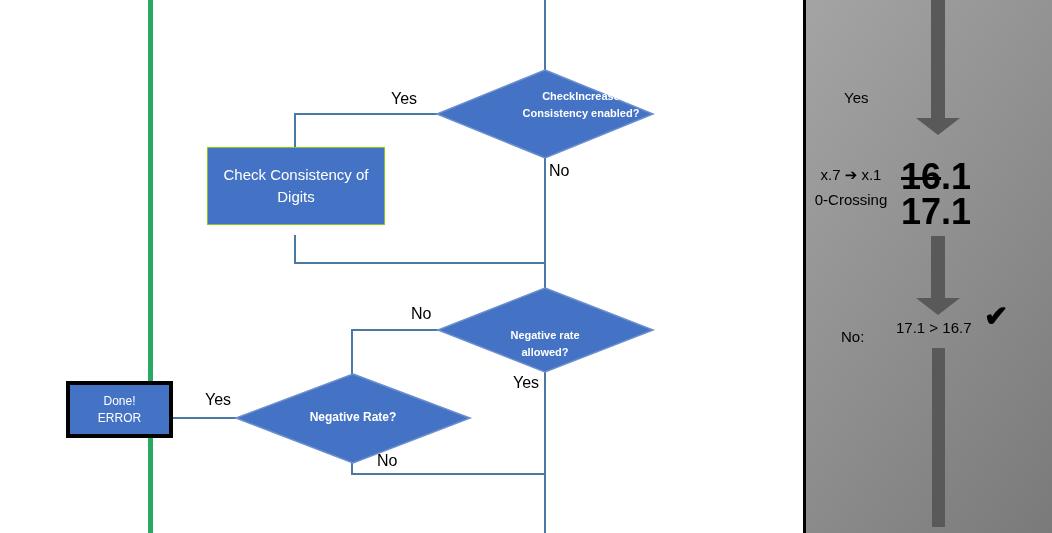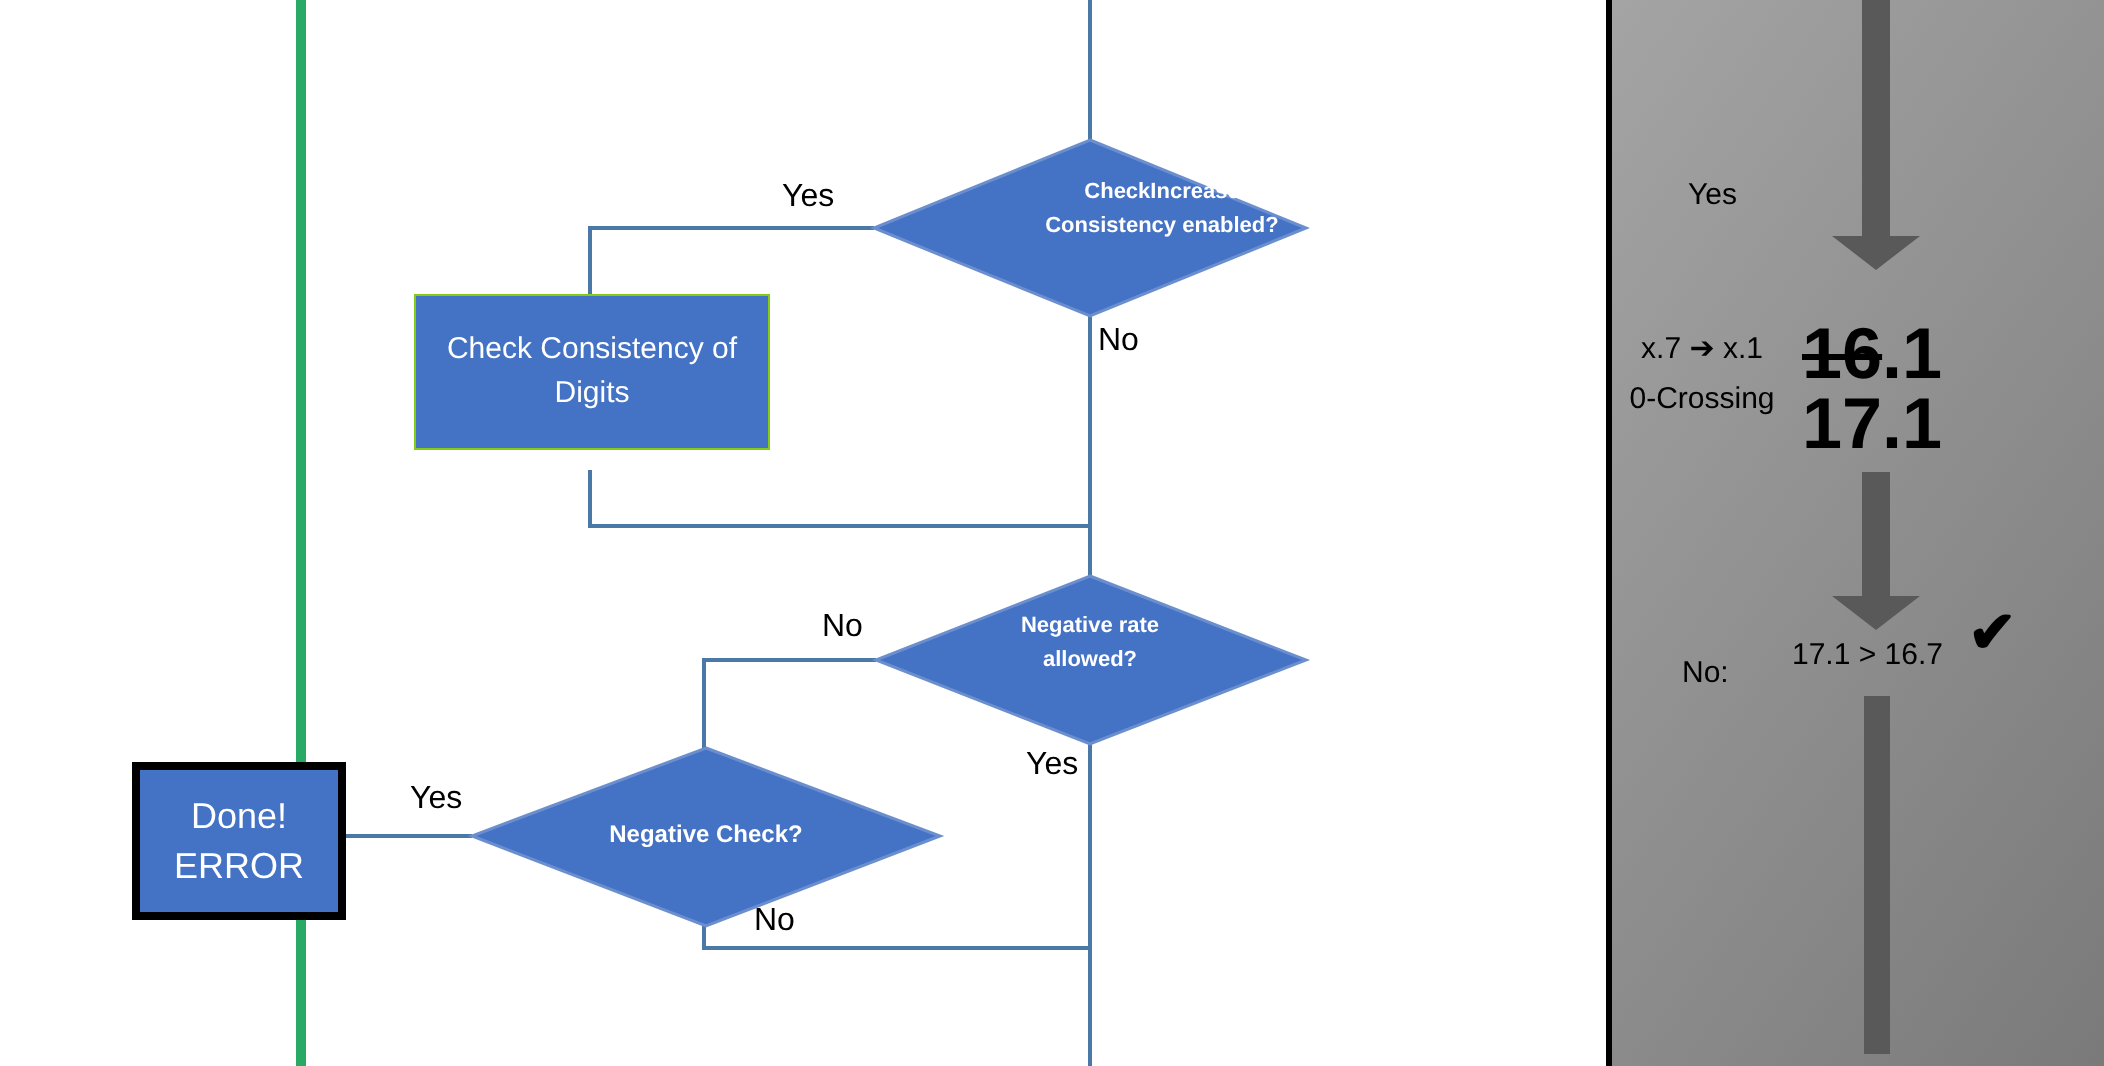--- a/index.html
+++ b/index.html
@@ -17,24 +17,24 @@
   .branch {
     position:absolute; color:#000000; font-size:16px; z-index:2; white-space:nowrap;
   }
   .proc {
     position:absolute; left:207px; top:147px; width:178px; height:78px;
     background:#4472C4; border:1px solid #84cc16; box-sizing:border-box;
     display:flex; align-items:center; justify-content:center; text-align:center;
     color:#ffffff; font-size:15px; line-height:1.45; z-index:2;
   }
   .done {
-    position:absolute; left:66px; top:381px; width:107px; height:79px;
+    position:absolute; left:66px; top:381px; width:107px; height:57px;
     background:#4472C4; border:4px solid #000000; box-sizing:border-box;
     display:flex; flex-direction:column; align-items:center; justify-content:center;
-    color:#ffffff; font-size:18px; line-height:1.35; z-index:3; text-align:center;
+    color:#ffffff; font-size:12px; line-height:1.35; z-index:3; text-align:center;
   }
   .green-line {
     position:absolute; left:148px; top:0; width:5px; height:533px;
     background:#28AA64; z-index:1;
   }
   .panel {
     position:absolute; left:803px; top:0; width:249px; height:533px;
     box-sizing:border-box; border-left:3px solid #000000;
     background:linear-gradient(125deg,#a4a4a4 0%,#8d8d8d 55%,#7a7a7a 100%);
     z-index:4; color:#000000;
@@ -71,23 +71,23 @@
     <path class="conn" d="M352,463 L352,474 L545,474"></path>
     <path class="conn" d="M236,418 L173,418"></path>
 
     <polygon class="diamond" points="545,70 653,114 545,158 437,114"></polygon>
     <polygon class="diamond" points="545,288 653,330 545,372 438,330"></polygon>
     <polygon class="diamond" points="353,374 470,418 353,463 236,418"></polygon>
   </svg>
 
   <div class="node-text dlabel" style="left:485px; top:88px; width:120px;margin-left:36px;">CheckIncrease Consistency enabled?</div>
 
-  <div class="node-text dlabel" style="left:495px; top:305px; width:100px;">Negative rate allowed?</div>
+  <div class="node-text dlabel" style="left:495px; top:327px; width:100px;">Negative rate allowed?</div>
 
-  <div class="node-text" style="left:283px; top:410px; width:140px; font-size:12px; font-weight:600;">Negative Check?</div>
+  <div class="node-text" style="left:283px; top:410px; width:140px; font-size:12px; font-weight:600;">Negative Rate?</div>
 
   <div class="proc">Check Consistency of Digits</div>
 
   <div class="done">
     <span>Done!</span>
     <span>ERROR</span>
   </div>
 
   <div class="branch" style="left:391px; top:90px;">Yes</div>
   <div class="branch" style="left:549px; top:162px;">No</div>

